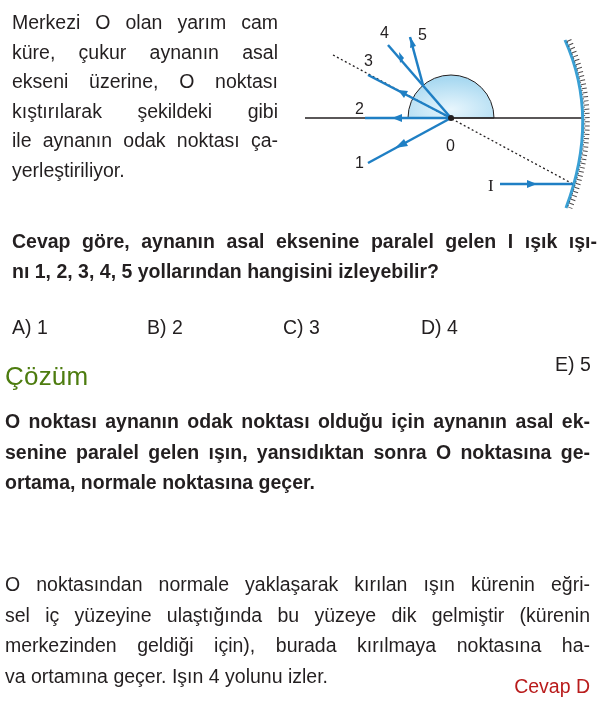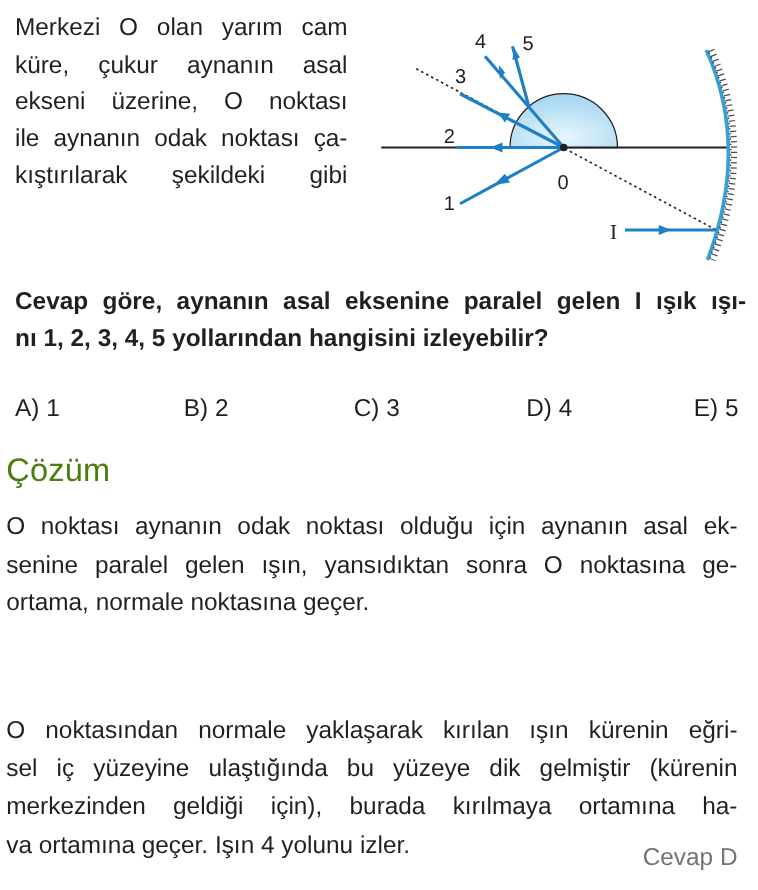--- a/index.html
+++ b/index.html
@@ -29,38 +29,39 @@
   .solution-title {
     position: absolute; left: 5px; top: 361px;
     font-size: 26px; color: #4d7c0f; letter-spacing: 0.2px;
   }
   .para {
     position: absolute; left: 5px; width: 585px;
     font-size: 19.5px; line-height: 30.5px;
   }
   .para .line { display: block; text-align: justify; text-align-last: justify; white-space: nowrap; }
   .para .line.last { text-align-last: left; }
-  .p1 { top: 406px; }
+  .p1 { top: 406px; font-weight: bold; }
   .p2 { top: 541px; margin-top: 28px; }
   .answer {
     position: absolute; right: 16px; top: 675px;
-    font-size: 19.5px; color: #737373;
+    font-size: 19.5px; color: #b91c1c;
   }
   .lbl { font-family: "Liberation Sans", sans-serif; font-size: 16px; fill: #231f20; }
   .lblI { font-family: "Liberation Serif", serif; font-size: 17px; fill: #231f20; }
 </style>
 </head>
 <body>
 
 <div class="intro">
   <span class="line">Merkezi O olan yarım cam</span>
   <span class="line">küre, çukur aynanın asal</span>
   <span class="line">ekseni üzerine, O noktası</span>
+  <span class="line">kıştırılarak şekildeki gibi</span>
   <span class="line">ile aynanın odak noktası ça-</span>
-  <span class="line">kıştırılarak şekildeki gibi</span>
+  <span class="line last">yerleştiriliyor.</span>
 </div>
 
 <div class="figure">
   <svg width="316" height="210" viewBox="290 10 316 210" xmlns="http://www.w3.org/2000/svg">
     <defs>
       <radialGradient id="glass" cx="50%" cy="80%" r="70%">
         <stop offset="0%" stop-color="#e8f6fd"></stop>
         <stop offset="100%" stop-color="#a9d9f1"></stop>
       </radialGradient>
       <marker id="arr" viewBox="0 0 10 10" refX="5" refY="5" markerWidth="7" markerHeight="7" orient="auto-start-reverse">
@@ -113,31 +114,31 @@
 <div class="question">
   <span class="line">Cevap göre, aynanın asal eksenine paralel gelen I ışık ışı-</span>
   <span class="line last">nı 1, 2, 3, 4, 5 yollarından hangisini izleyebilir?</span>
 </div>
 
 <div class="options">
   <span class="opt" style="left:0px;">A) 1</span>
   <span class="opt" style="left:135px;">B) 2</span>
   <span class="opt" style="left:271px;">C) 3</span>
   <span class="opt" style="left:409px;">D) 4</span>
-  <span class="opt" style="left:543px;">E) 5</span>
+  <span class="opt" style="left:543px;margin-top:37px;">E) 5</span>
 </div>
 
 <div class="solution-title">Çözüm</div>
 
 <div class="para p1">
   <span class="line">O noktası aynanın odak noktası olduğu için aynanın asal ek-</span>
   <span class="line">senine paralel gelen ışın, yansıdıktan sonra O noktasına ge-</span>
   <span class="line last">ortama, normale noktasına geçer.</span>
 </div>
 
 <div class="para p2">
   <span class="line">O noktasından normale yaklaşarak kırılan ışın kürenin eğri-</span>
   <span class="line">sel iç yüzeyine ulaştığında bu yüzeye dik gelmiştir (kürenin</span>
-  <span class="line">merkezinden geldiği için), burada kırılmaya ortamına ha-</span>
+  <span class="line">merkezinden geldiği için), burada kırılmaya noktasına ha-</span>
   <span class="line last">va ortamına geçer. Işın 4 yolunu izler.</span>
 </div>
 
 <div class="answer">Cevap D</div>
 
 </body></html>

